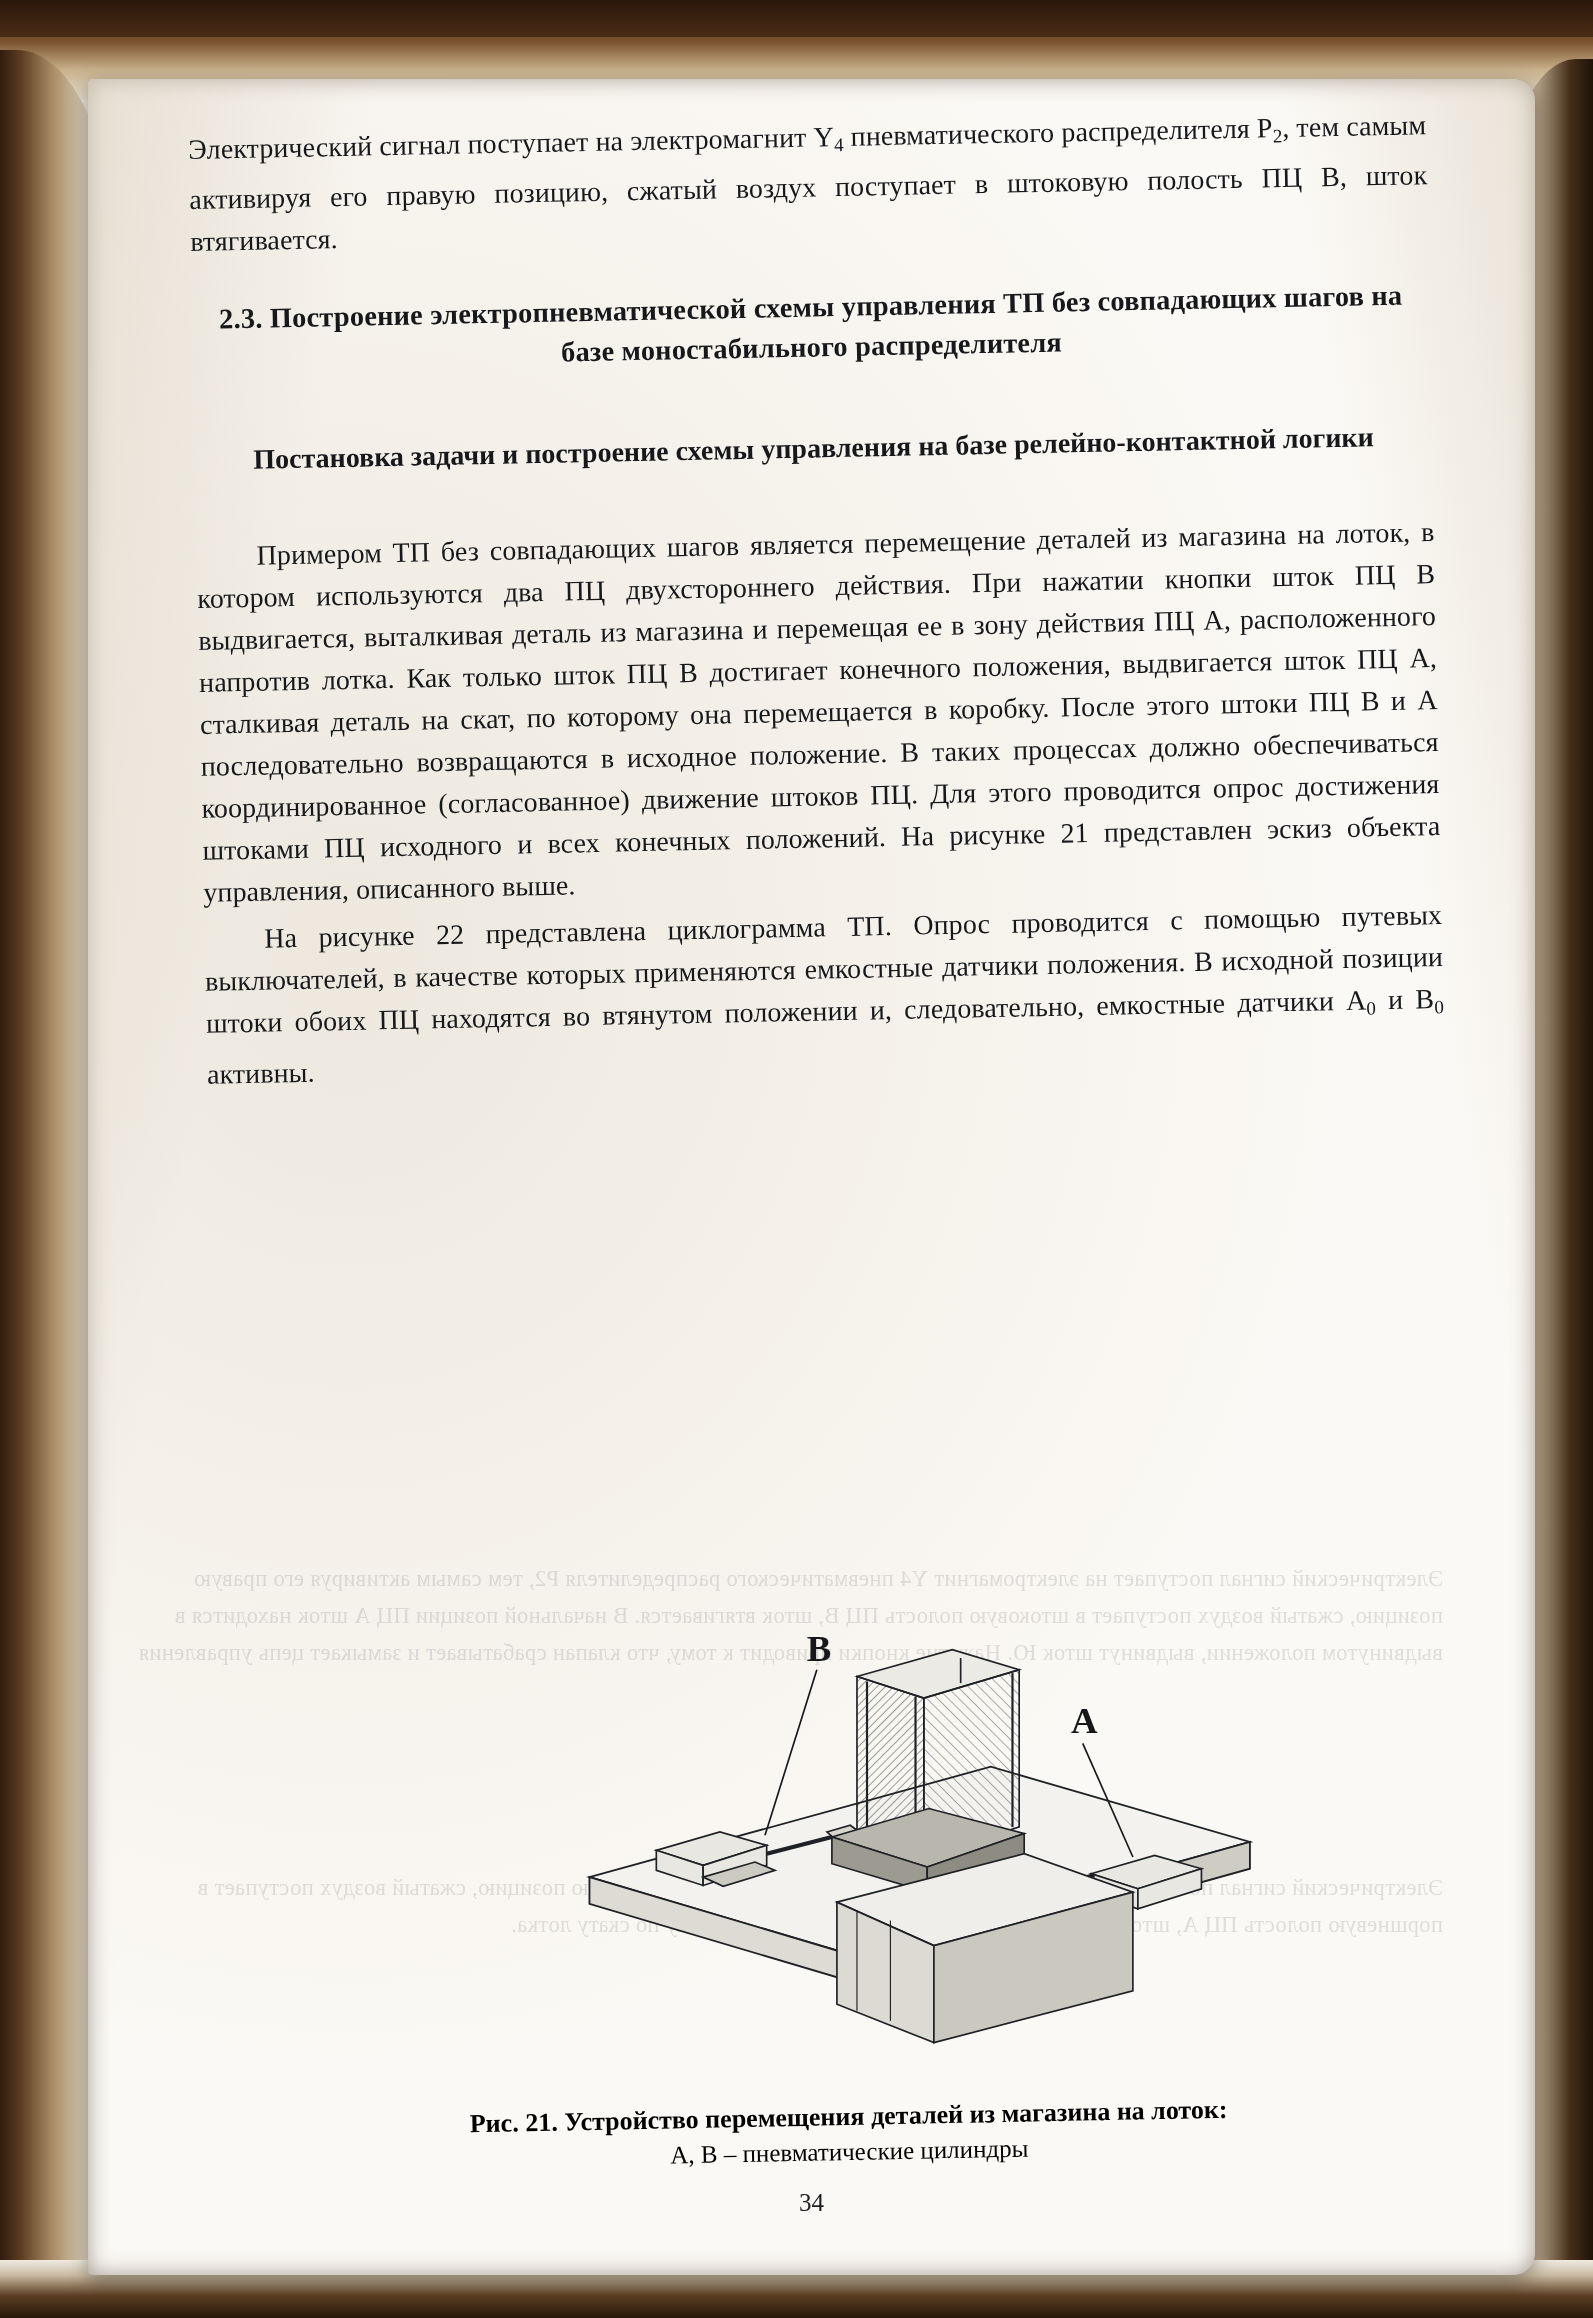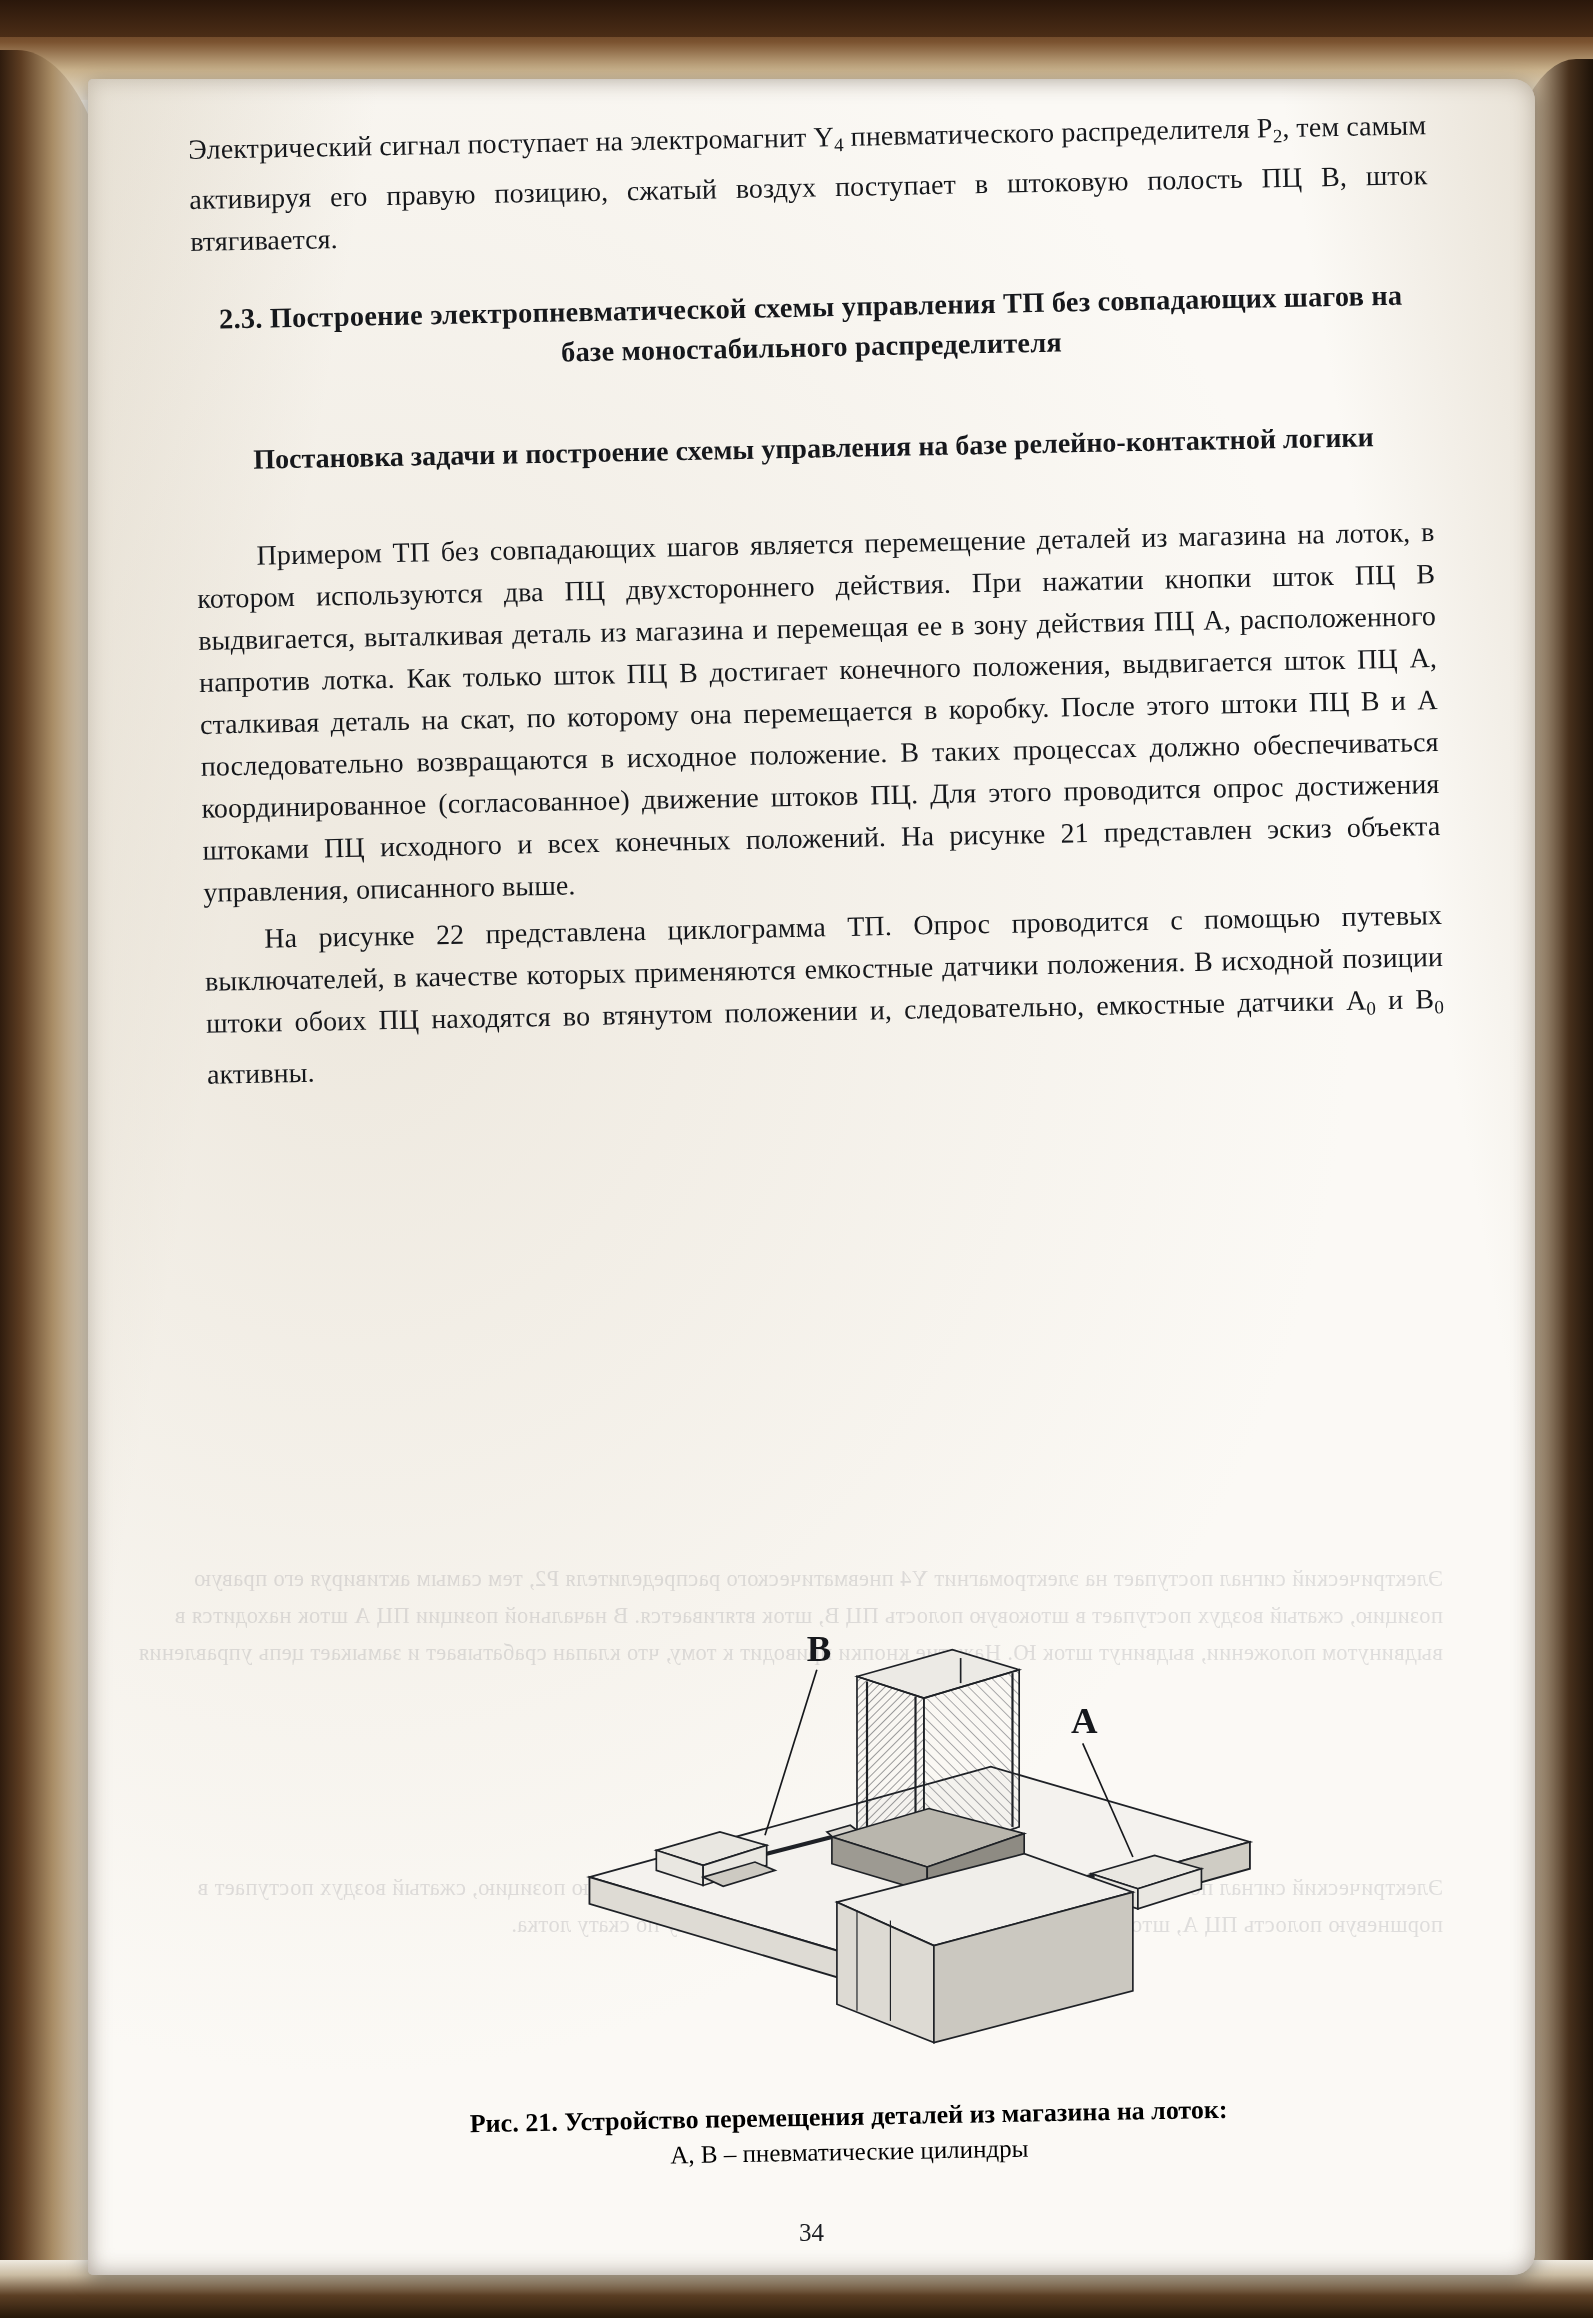--- a/index.html
+++ b/index.html
@@ -163,21 +163,20 @@
     line-height: 35px;
     display: block;
   }
   #page-number {
     position: absolute;
     left: 0; right: 0;
     top: 2110px;
     text-align: center;
     font-size: 25px;
     color: #1b1d22;
-    margin-top: 30px;
   }
 </style>
 </head>
 <body>
 
 <div id="scan">
   <div id="top-edge"></div>
   <div id="left-gutter"></div>
   <div id="right-shadow"></div>
   <div id="bottom-shadow"></div>

